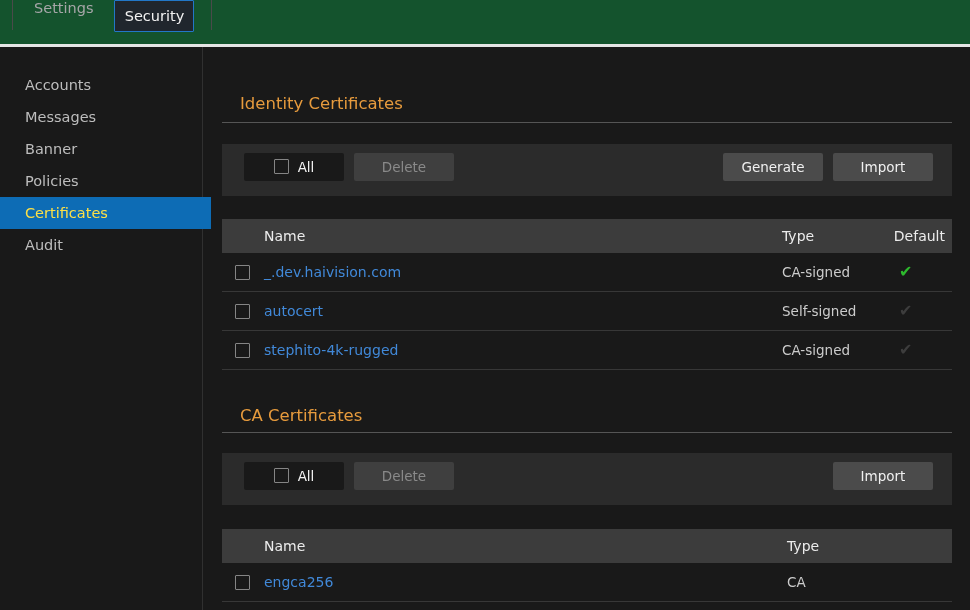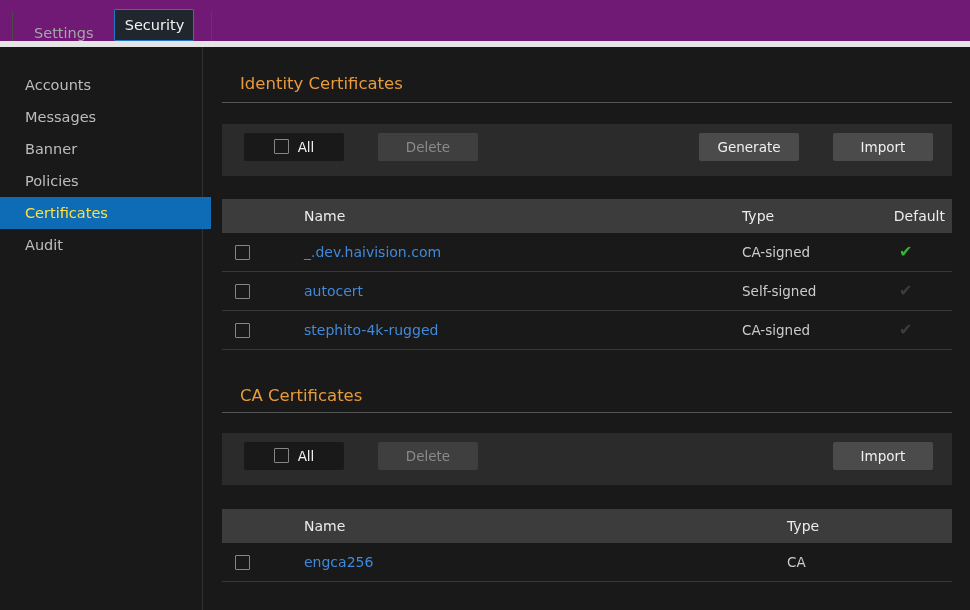--- a/index.html
+++ b/index.html
@@ -1,52 +1,52 @@
 <!DOCTYPE html>
 <html><head>
 <meta charset="utf-8">
 <style>
   * { margin:0; padding:0; box-sizing:border-box; }
   body { font-family:"DejaVu Sans","Liberation Sans",sans-serif; background:#0c0c0c; }
   .app { position:relative; width:970px; height:610px; background:#191919; overflow:hidden; }
 
   
-  .topbar { height:47px; background:#701a75; display:flex; align-items:flex-end; border-bottom:6px solid #e5e5e5; }
+  .topbar { height:47px; background:#14532d; display:flex; align-items:flex-start; border-bottom:3px solid #e5e5e5; }
   .topbar .vdiv { width:1px; height:30px; background:#4a4a4a; }
   .topbar .vdiv.first { margin-left:12px; }
   .tab-plain { color:#a6a6a8; font-size:14.5px; padding:0 21px; cursor:default; }
   .tab-active { width:80px; height:32px; margin-right:17px; display:flex; align-items:center; justify-content:center;
                 border:1px solid #2277c8; background:#20262d; color:#f2f2f2; font-size:14.5px; border-radius:1px; }
 
   
   .main { display:flex; height:563px; }
   .sidebar { width:203px; border-right:1px solid #303030; padding-top:22px; flex:none; }
   .side-item { height:32px; line-height:32px; padding-left:25px; color:#bdbdbd; font-size:14.5px; cursor:default; }
   .side-item.selected { background:#0d6cb5; color:#fde047; width:211px; }
 
   .content { flex:1; padding:26px 18px 0 19px; }
-  .section-title { color:#e79b3d; font-size:16.5px; line-height:22px; padding-left:18px; }
+  .section-title { color:#e79b3d; font-size:16.5px; line-height:22px; padding-left:18px;margin-top:20px; }
   .hrule { border:none; border-top:1px solid #555555; margin-top:7px; height:0; }
   .hrule.second { margin-top:5px; }
 
   
-  .toolbar { height:52px; background:#2b2b2b; margin-top:21px; display:flex; align-items:center; padding:0 19px 7px 22px;gap:24px; }
+  .toolbar { height:52px; background:#2b2b2b; margin-top:21px; display:flex; align-items:center; padding:0 19px 7px 22px; }
   .toolbar.second { margin-top:20px; }
   .btn { width:100px; height:28px; display:flex; align-items:center; justify-content:center;
          font-size:13.5px; border-radius:2px; border:none; cursor:pointer; font-family:inherit; }
   .btn-all { background:#191919; color:#f2f2f2; gap:9px; }
   .btn-disabled { background:#3f3f3f; color:#8a8a8a; margin-left:10px; cursor:default; }
   .btn-action { background:#4b4b4b; color:#f0f0f0; margin-left:10px; }
   .spacer { flex:1; }
   .cb { width:15px; height:15px; border:1px solid #858585; background:transparent; border-radius:1px; flex:none; }
 
   
   .table { margin-top:23px; }
   .table.second { margin-top:24px; }
-  .thead, .trow { display:flex; align-items:center; padding-left:13px;gap:40px; }
+  .thead, .trow { display:flex; align-items:center; padding-left:13px; }
   .thead { height:34px; background:#3c3c3c; color:#ececec; font-size:14px; }
   .trow { height:39px; border-bottom:1px solid #373737; font-size:14px; }
   .cell-check { width:29px; flex:none; display:flex; align-items:center; }
   .cell-name { flex:1; }
   .cell-type { width:105px; flex:none; color:#cccccc; font-size:13.5px; }
   .thead .cell-type, .thead .cell-name { color:#ececec; font-size:14px; }
   .cell-type.wide { width:165px; }
   .cell-default { width:65px; flex:none; text-align:right; padding-right:7px; }
   .cell-default.mark { text-align:left; padding-left:12px; }
   .link { color:#4189d9; text-decoration:none; cursor:pointer; }

